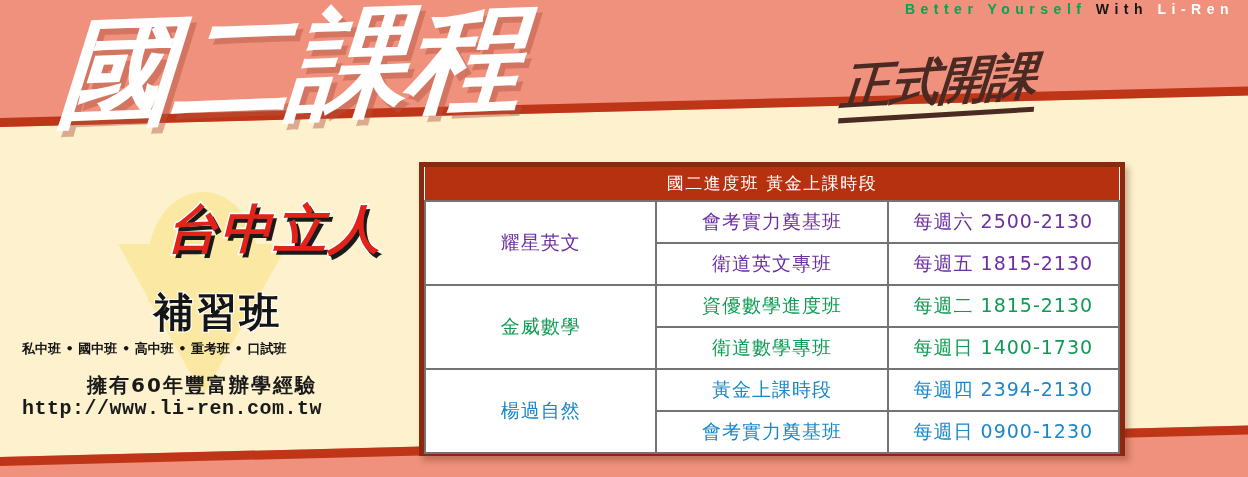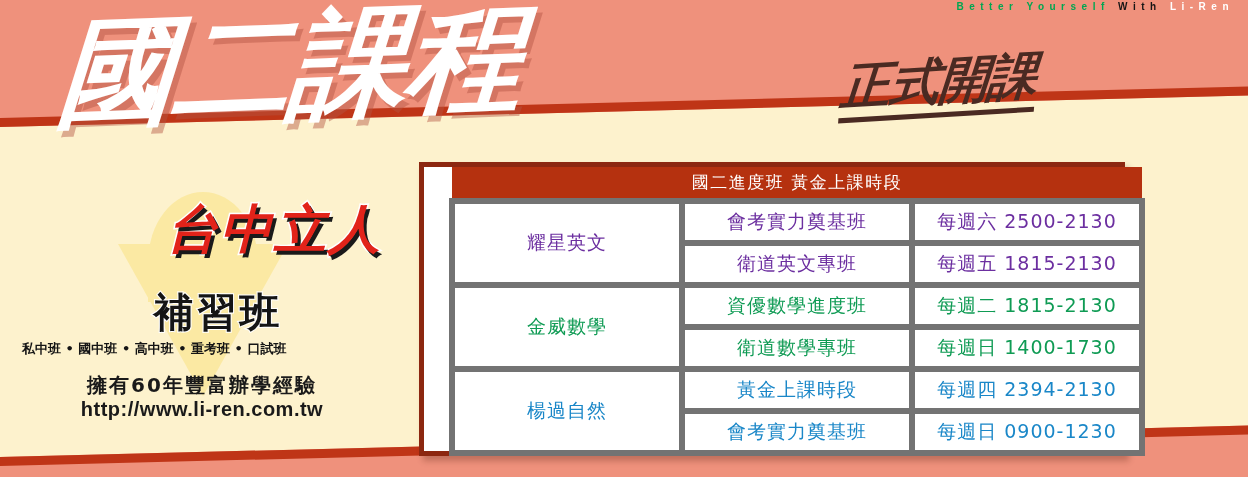--- a/index.html
+++ b/index.html
@@ -40,21 +40,21 @@
     left: 0; bottom: -9px;
     width: 100%; height: 9px;
     background: #bf3517;
   }
 
   
   .tagline {
     position: absolute;
     top: 1px; right: 14px;
     z-index: 40;
-    font-size: 10px;
+    font-size: 14px;
     font-weight: bold;
     letter-spacing: 5.5px;
     white-space: nowrap;
   }
   .tag-green { color: #00a651; }
   .tag-black { color: #151515; }
   .tag-white { color: #ffffff; }
 
   
   .headline {
@@ -179,22 +179,22 @@
     line-height: 1.18;
     color: #1a1a1a;
     letter-spacing: 2px;
     white-space: nowrap;
   }
   .logo-url {
     position: absolute;
     left: 0; top: 202px;
     width: 360px;
     z-index: 5;
-    text-align: center;
-    font-family: Liberation Sans, sans-serif;
+    text-align: left;
+    font-family: Liberation Mono, monospace;
     font-weight: bold;
     font-size: 20px;
     line-height: 1.1;
     color: #1a1a1a;
     letter-spacing: 0.5px;
     white-space: nowrap;
   }
 
   
   .table-wrap {
@@ -204,35 +204,34 @@
     z-index: 25;
     border: 5px solid #8c2710;
     background: #ffffff;
     box-shadow: 4px 5px 6px rgba(90,35,20,0.30);
   }
   table.sched {
     width: 100%;
     height: 100%;
     border-collapse: collapse;
     table-layout: fixed;
-    margin-left: 25px;
   }
   table.sched th.hdr {
     background: #b5310f;
     color: #ffffff;
     font-family: "DejaVu Sans", "Liberation Sans", sans-serif;
     font-size: 17px;
     font-weight: normal;
     letter-spacing: 1.5px;
     height: 34px;
     text-align: center;
     border: none;
   }
   table.sched td {
-    border: 6px solid #737373;
+    border: 2px solid #737373;
     text-align: center;
     font-family: "DejaVu Sans", "Liberation Sans", sans-serif;
     font-size: 19px;
     letter-spacing: 1px;
     height: 42px;
     background: #ffffff;
     white-space: nowrap;
   }
   td.subject { width: 147px; letter-spacing: 2px; }
   td.course  { width: 280px; }

